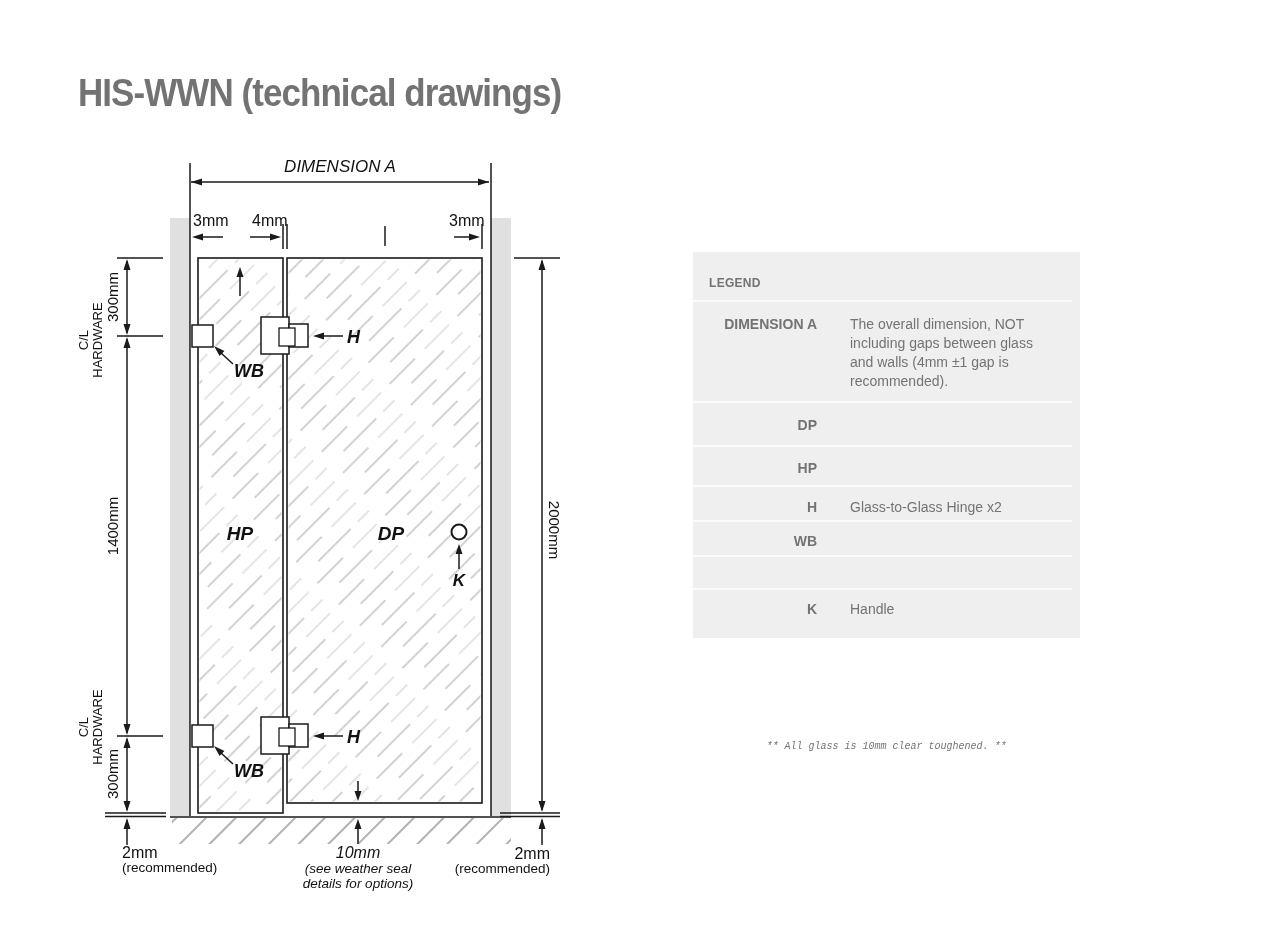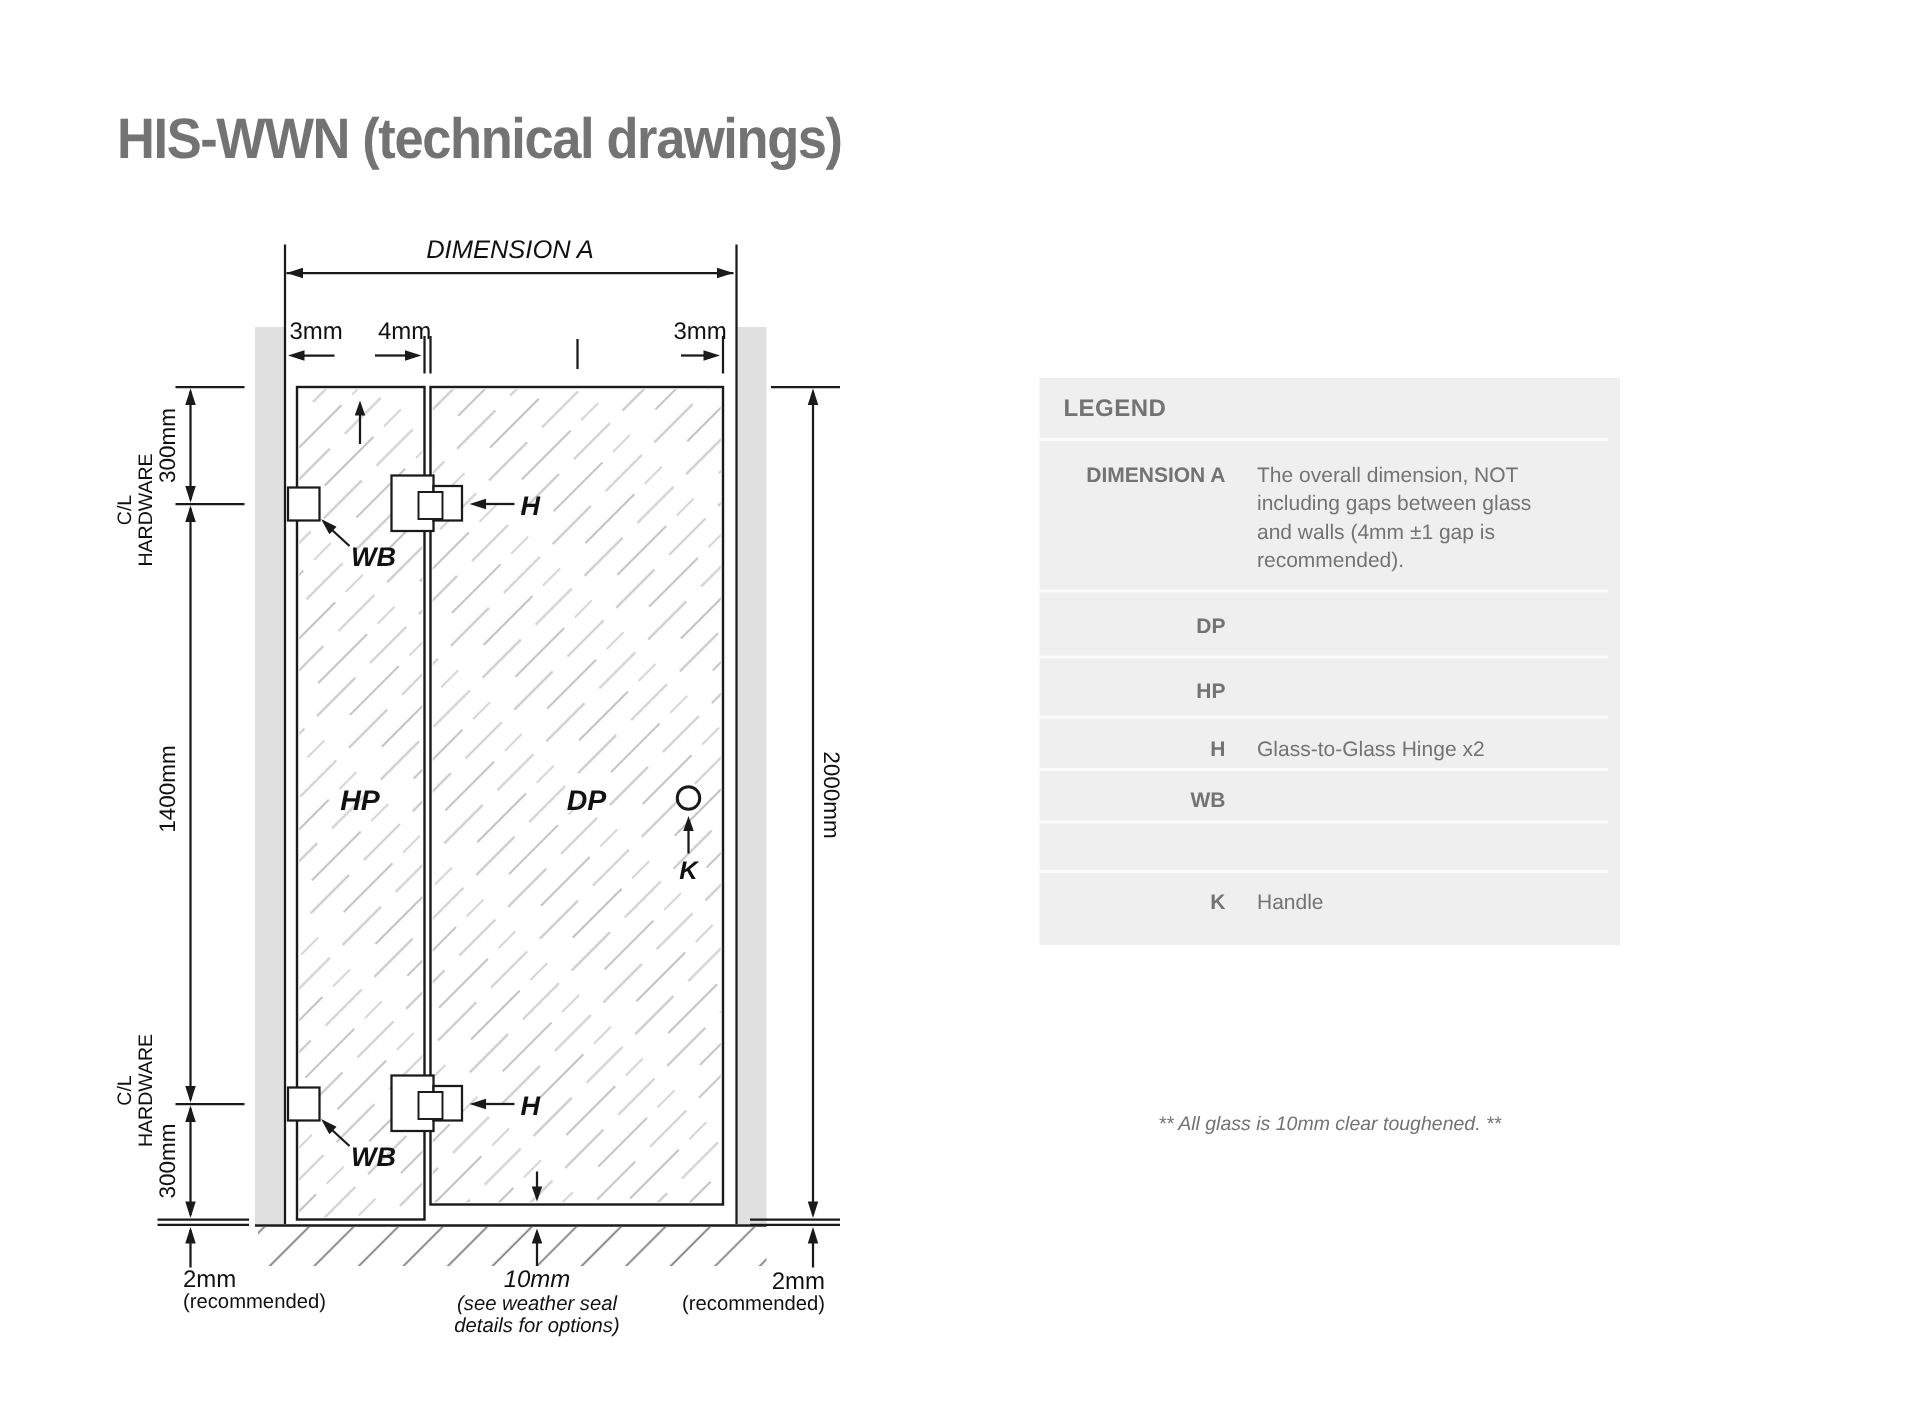--- a/index.html
+++ b/index.html
@@ -13,42 +13,42 @@
     transform:scaleX(0.92); transform-origin:left top; white-space:nowrap;
   }
   .drawing-svg { position:absolute; left:0; top:0; }
 
   
   .legend {
     position:absolute; left:693px; top:252px; width:387px;
     background:#efefef;
   }
   .legend-heading {
-    font-size:16px; font-weight:bold; padding:12px 0 10px 16px; letter-spacing:0.3px;
+    font-size:12px; font-weight:bold; padding:24px 0 10px 16px; letter-spacing:0.3px;
   }
   .legend-divider { height:2px; background:#fbfbfb; margin-right:8px; }
   .legend-row { display:flex; align-items:flex-start; }
   .legend-term {
     flex:none; width:124px; text-align:right;
     font-weight:bold; font-size:14px; line-height:19px;
   }
   .legend-desc {
-    flex:none; margin-left:21px; font-size:14px; line-height:19px;
+    flex:none; margin-left:33px; font-size:14px; line-height:19px;
     white-space:pre;
   }
   .row-1 { padding:13px 0 10px; }
   .row-2 { padding:13px 0 10px; }
   .row-3 { padding:12px 0 7px; }
   .row-4 { padding:11px 0 3px; }
   .row-5 { padding:10px 0 4px; }
   .row-6 { height:31px; padding:0; }
   .row-7 { padding:10px 0 19px; }
   .legend-footnote {
     position:absolute; left:693px; top:741px; width:387px;
-    text-align:center; font-style:italic; font-size:13px;
+    text-align:center; font-style:italic; font-size:10px;font-family:Liberation Mono, monospace;
   }
 
   
   text { fill:#111; font-family:"Liberation Sans", sans-serif; }
   .t-dim   { font-size:16px; }
   .t-dimsm { font-size:13.5px; }
   .t-side  { font-size:15px; }
   .t-cl    { font-size:13px; }
   .t-ital  { font-style:italic; }
   .t-dima  { font-size:17px; font-style:italic; }

